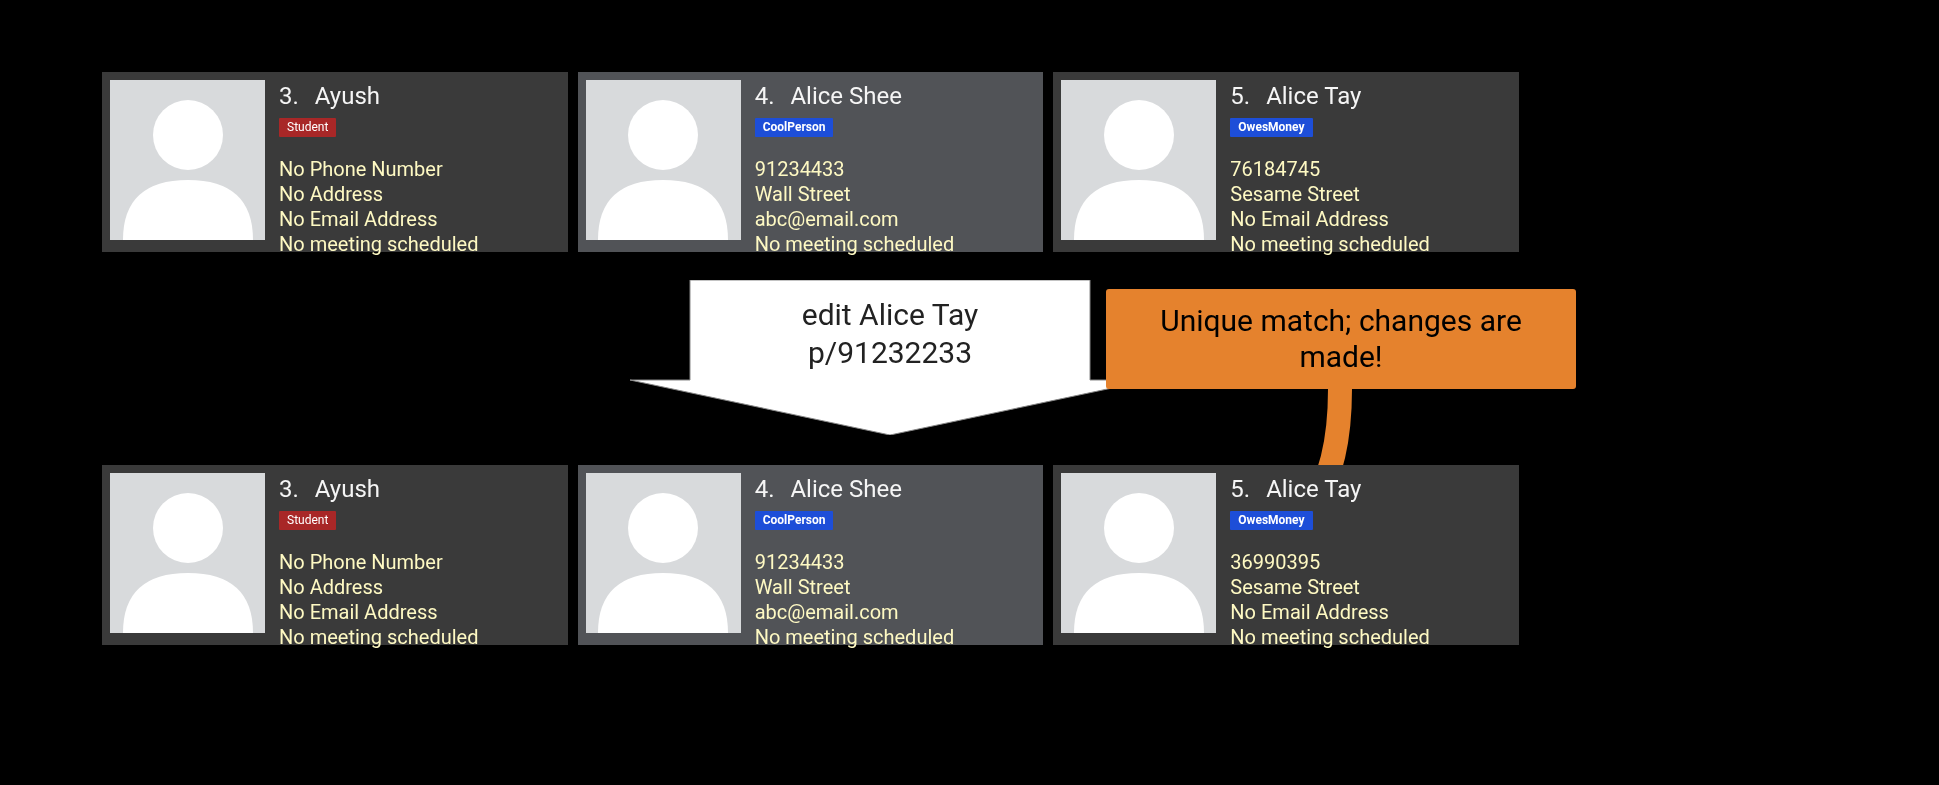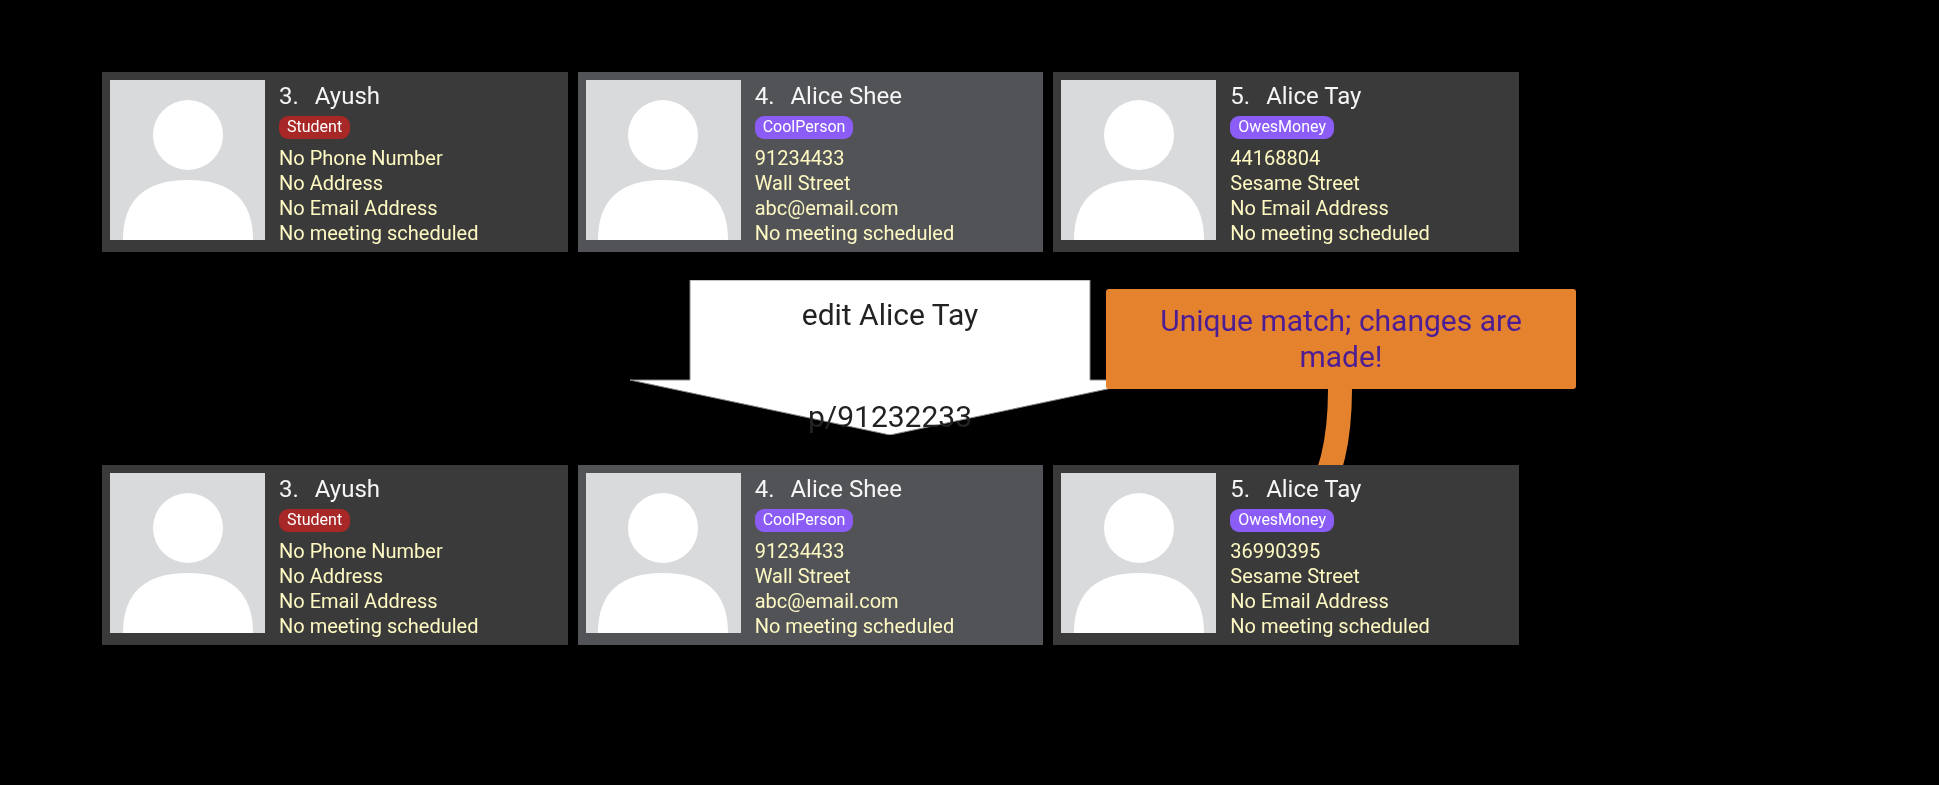--- a/index.html
+++ b/index.html
@@ -55,29 +55,29 @@
   .name {
     font-size: 24px;
     color: #f5f5f5;
     margin: 0 0 6px 0;
     white-space: nowrap;
   }
   .name .idx { margin-right: 10px; }
 
   .tag {
     display: inline-block;
-    font-size: 16px;
+    font-size: 12px;
     line-height: 1;
     padding: 3px 8px 4px;
-    border-radius: 9px;
+    border-radius: 1px;
     color: #fff;
-    margin-bottom: 6px;
+    margin-bottom: 19px;
   }
   .tag-red   { background: #a82727; }
-  .tag-black { background: #8b5cf6; }
+  .tag-black { background: #1d4ed8; font-weight: bold; }
 
   .field {
     font-size: 20px;
     color: #fef9c3;
     margin: 1px 0;
     white-space: nowrap;
   }
 
   
   .arrow-block {
@@ -92,42 +92,42 @@
     inset: 0;
     width: 100%;
     height: 100%;
   }
   .arrow-text {
     position: absolute;
     inset: 0;
     display: flex;
     flex-direction: column;
     align-items: center;
-    justify-content: space-between;
+    justify-content: flex-start;
     padding-top: 16px;
     font-size: 30px;
     color: #222;
     line-height: 1.25;
   }
 
   
   .callout {
     position: absolute;
     left: 1106px;
     top: 289px;
     width: 470px;
     height: 100px;
     background: #e5822d;
     border-radius: 3px;
     display: flex;
     flex-direction: column;
     align-items: center;
     justify-content: center;
     font-size: 30px;
-    color: #4c1d95;
+    color: #000000;
     line-height: 1.2;
   }
 
   .connector {
     position: absolute;
     left: 1060px;
     top: 389px;
     width: 470px;
     height: 180px;
     pointer-events: none;
@@ -205,21 +205,21 @@
       <svg viewBox="0 0 130 160">
           <use href="#silhouette"></use>
         </svg>
     </div>
     <div class="info">
       <p class="name">
         <span class="idx">5.</span>
         <span>Alice Tay</span>
       </p>
       <span class="tag tag-black">OwesMoney</span>
-      <p class="field">44168804</p>
+      <p class="field">76184745</p>
       <p class="field">Sesame Street</p>
       <p class="field">No Email Address</p>
       <p class="field">No meeting scheduled</p>
     </div>
   </div>
 </div>
 
 <div class="arrow-block">
   <svg viewBox="0 0 520 155" preserveAspectRatio="none">
     <polygon points="60,0 460,0 460,100 520,100 260,155 0,100 60,100" fill="#ffffff" stroke="#888888" stroke-width="1"></polygon>

